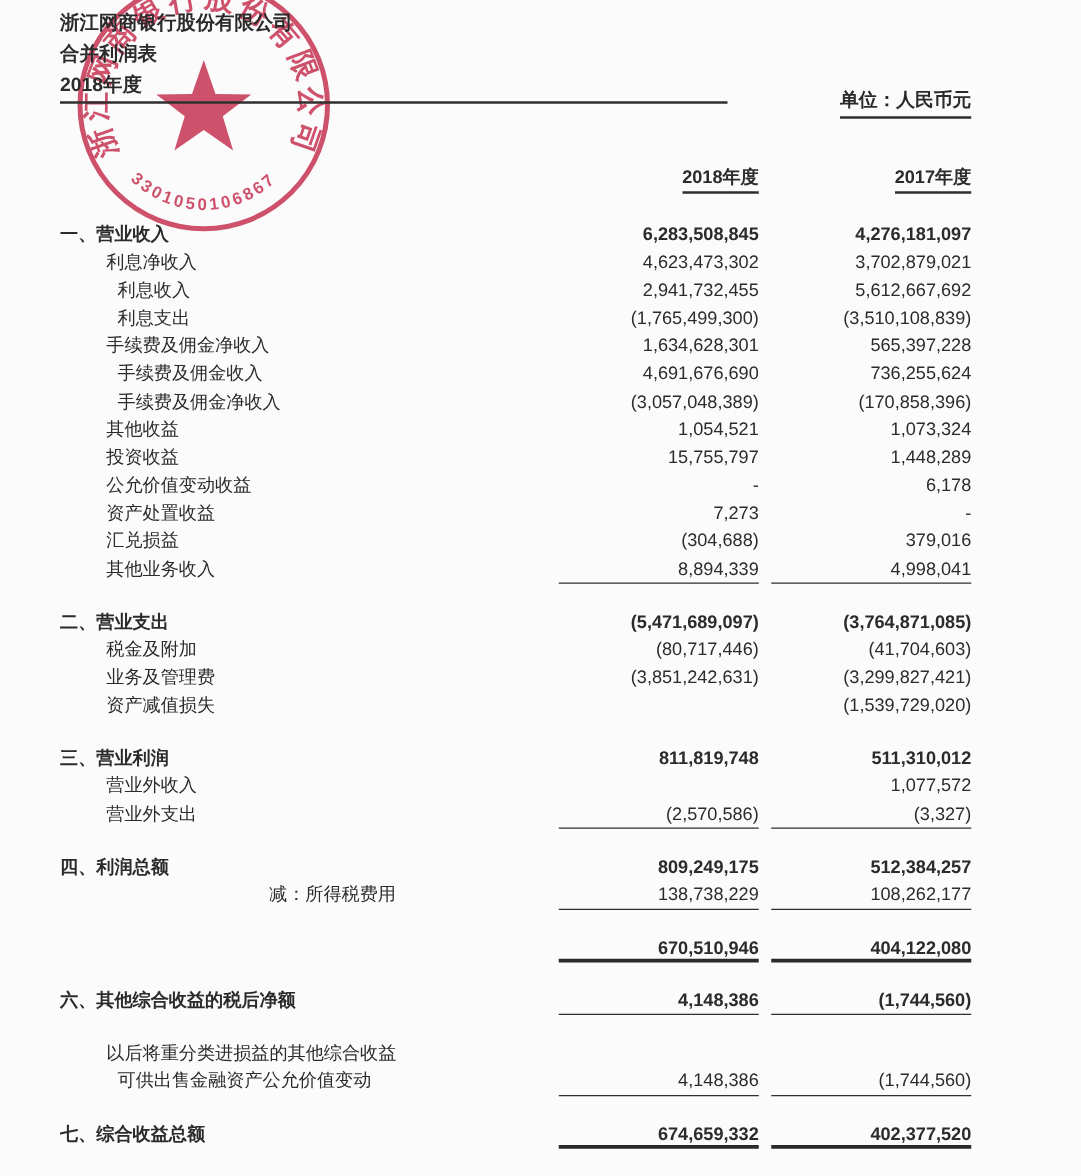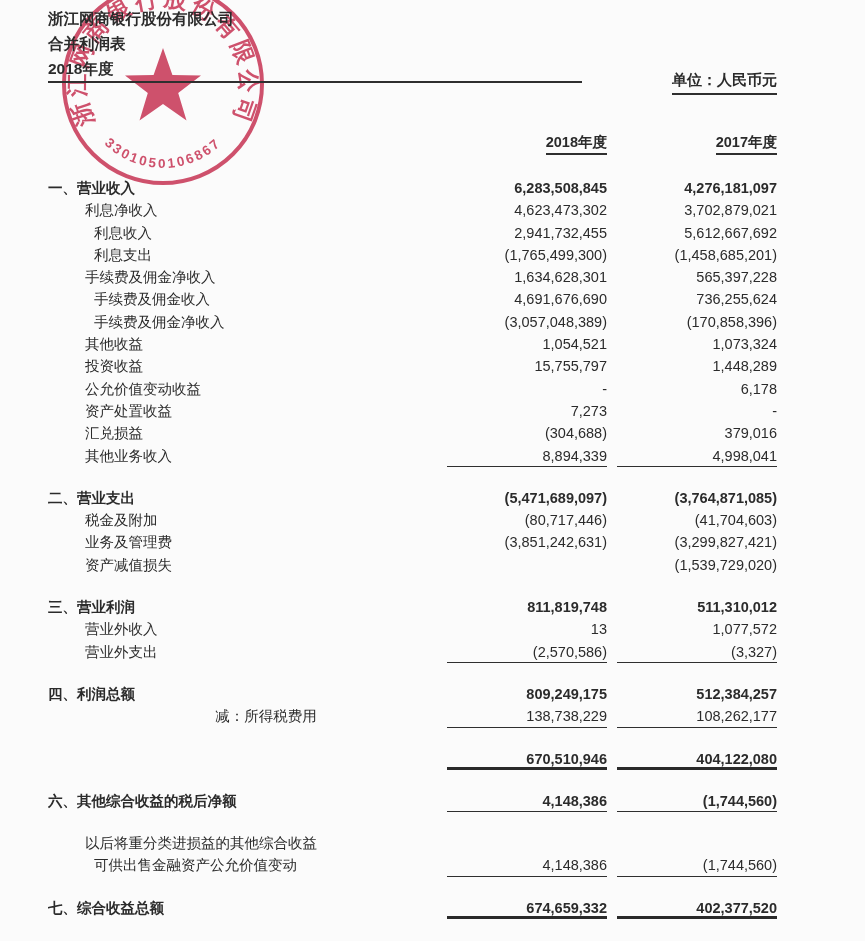--- a/index.html
+++ b/index.html
@@ -82,21 +82,21 @@
       <div class="cell val v2">3,702,879,021</div>
     </div>
       <div class="row">
       <div class="cell label" style="padding-left: 46px;">利息收入</div>
       <div class="cell val v1">2,941,732,455</div>
       <div class="cell val v2">5,612,667,692</div>
     </div>
       <div class="row">
       <div class="cell label" style="padding-left: 46px;">利息支出</div>
       <div class="cell val v1">(1,765,499,300)</div>
-      <div class="cell val v2">(1,458,685,201)</div>
+      <div class="cell val v2">(3,510,108,839)</div>
     </div>
       <div class="row">
       <div class="cell label" style="padding-left: 37px;">手续费及佣金净收入</div>
       <div class="cell val v1">1,634,628,301</div>
       <div class="cell val v2">565,397,228</div>
     </div>
       <div class="row">
       <div class="cell label" style="padding-left: 46px;">手续费及佣金收入</div>
       <div class="cell val v1">4,691,676,690</div>
       <div class="cell val v2">736,255,624</div>
@@ -155,21 +155,20 @@
       <div class="cell label" style="padding-left: 37px;">资产减值损失</div>
       <div class="cell val v1">(1,539,729,020)</div>
     </div>
       <div class="row gap bold">
       <div class="cell label" style="padding-left: 0px;">三、营业利润</div>
       <div class="cell val v1">811,819,748</div>
       <div class="cell val v2">511,310,012</div>
     </div>
       <div class="row">
       <div class="cell label" style="padding-left: 37px;">营业外收入</div>
-      <div class="cell val v1">13</div>
       <div class="cell val v2">1,077,572</div>
     </div>
       <div class="row">
       <div class="cell label" style="padding-left: 37px;">营业外支出</div>
       <div class="cell val v1 rule">(2,570,586)</div>
       <div class="cell val v2 rule">(3,327)</div>
     </div>
       <div class="row gap bold">
       <div class="cell label" style="padding-left: 0px;">四、利润总额</div>
       <div class="cell val v1">809,249,175</div>

